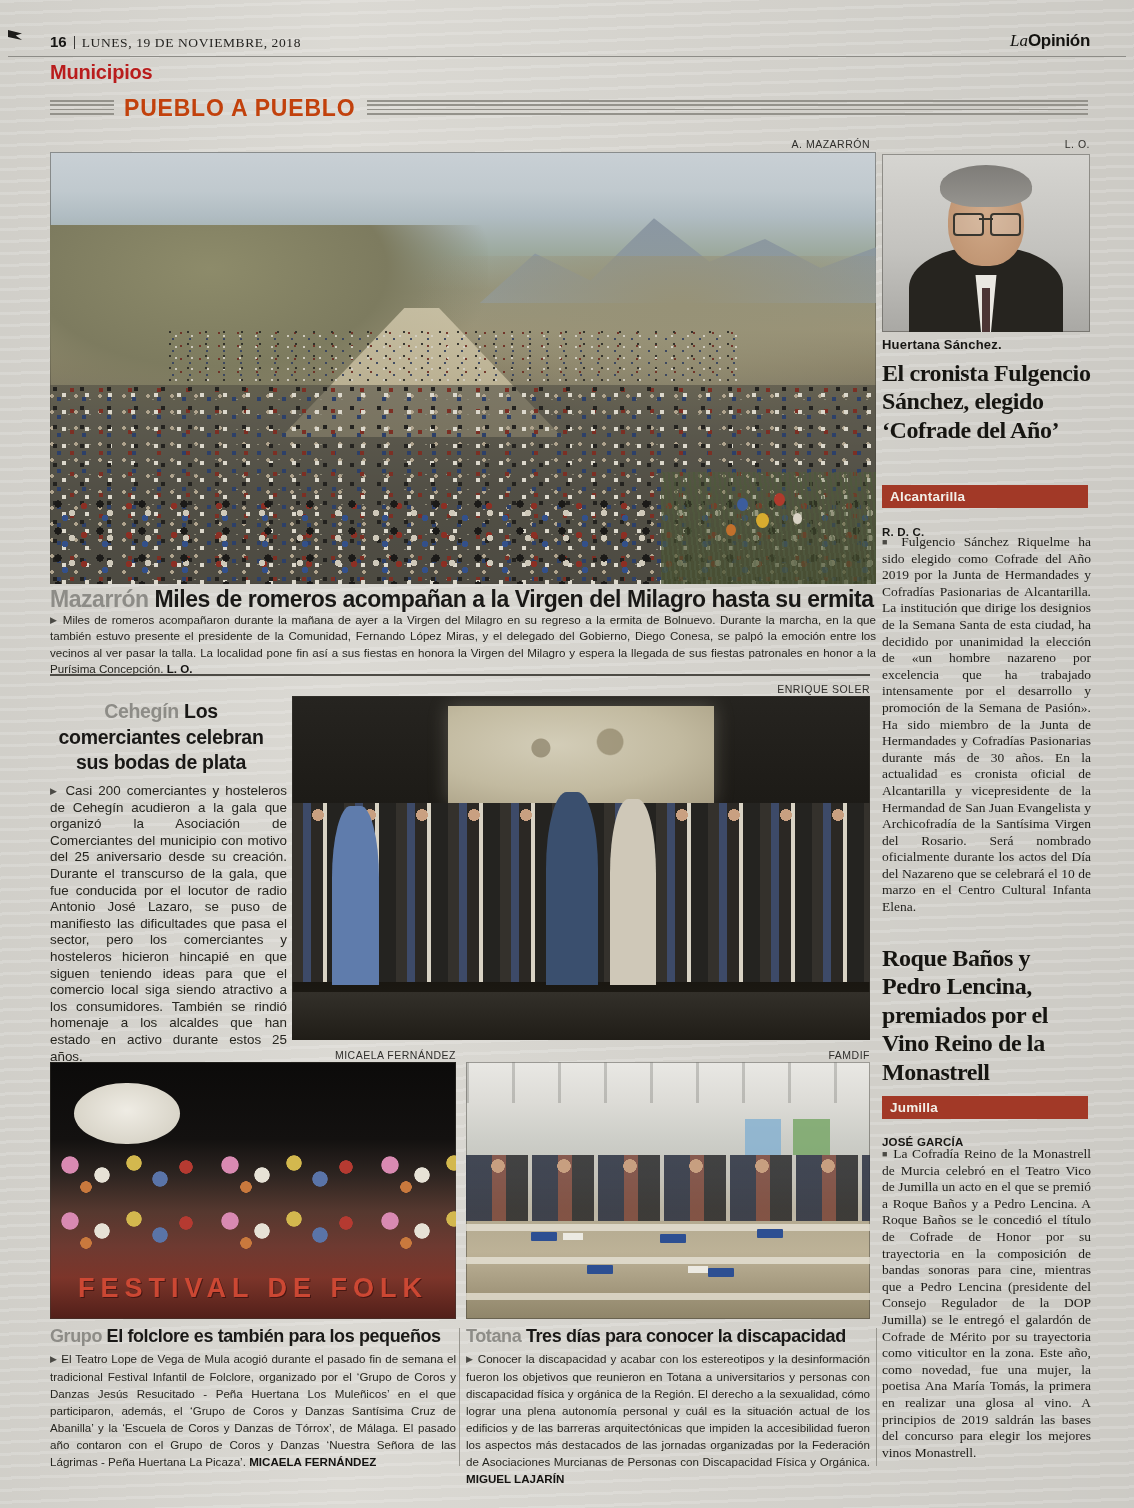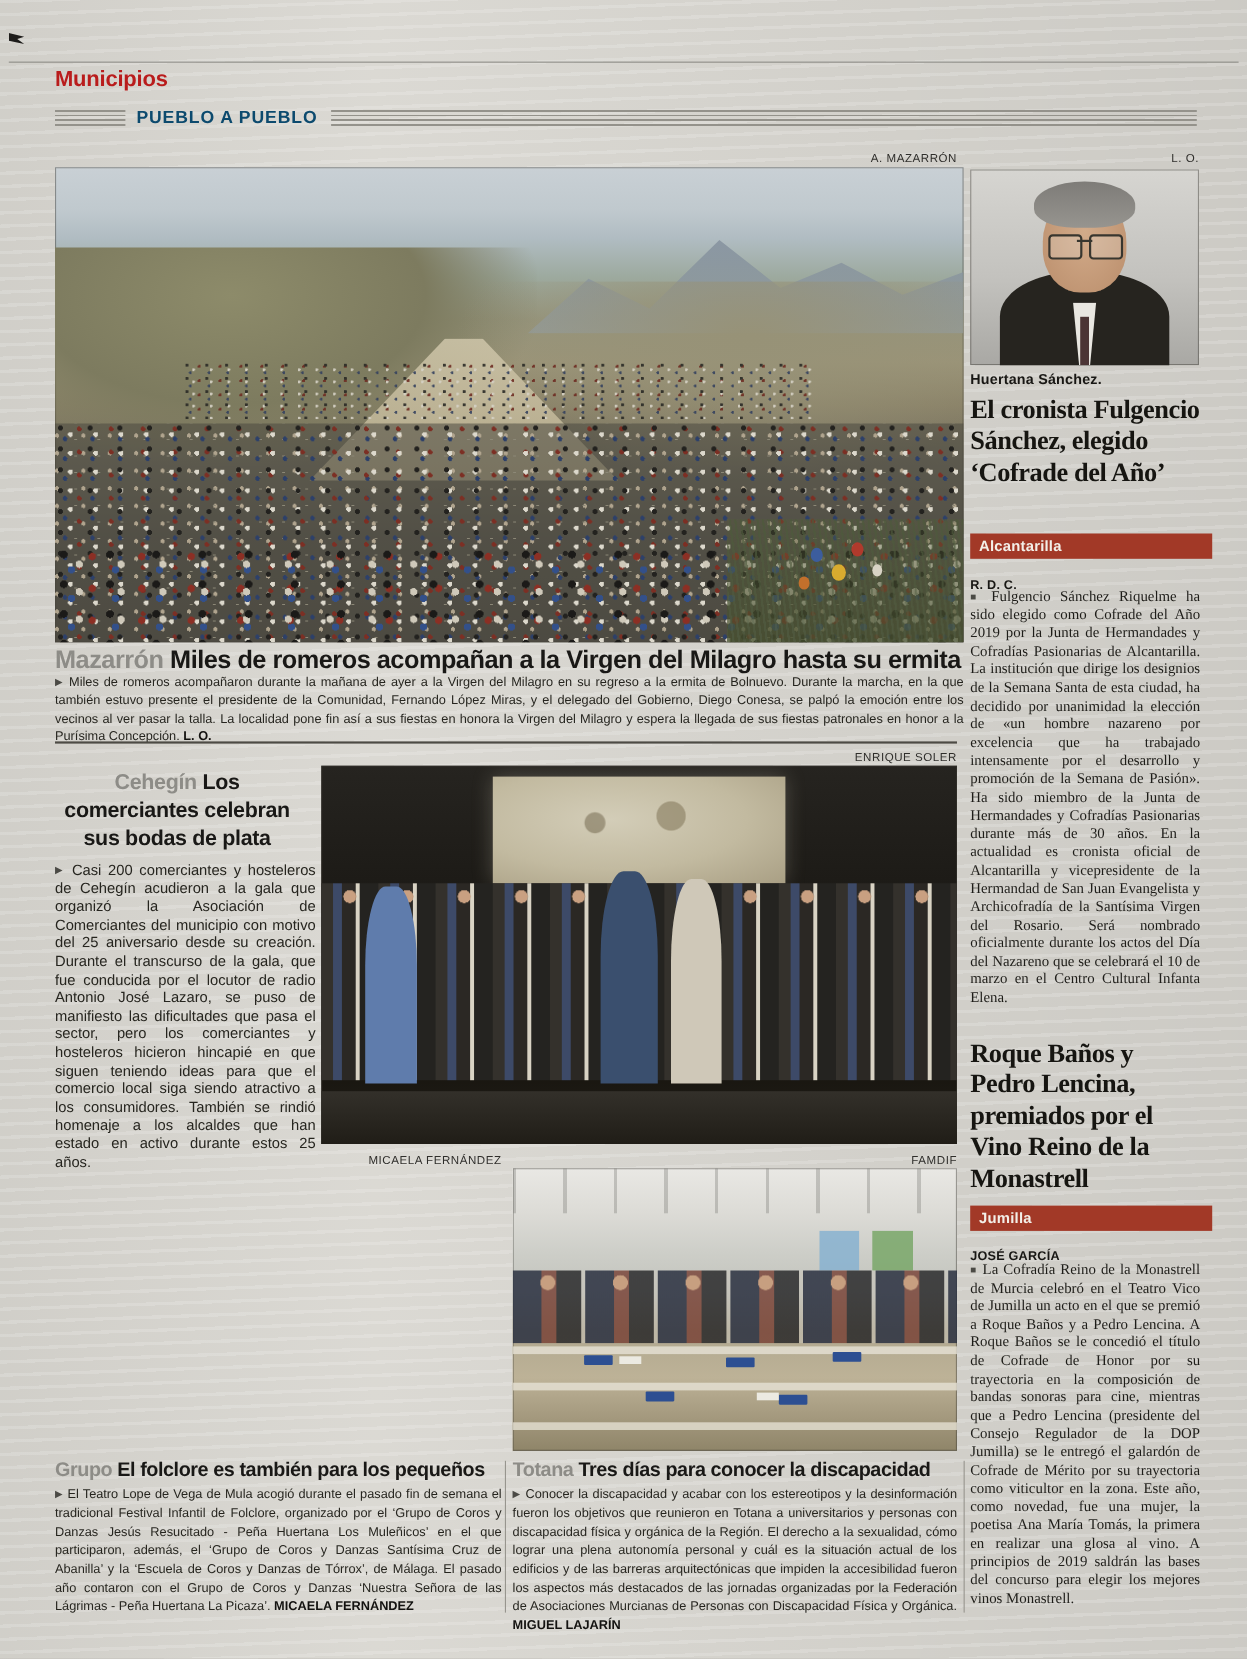--- a/index.html
+++ b/index.html
@@ -20,26 +20,26 @@
   .brand{position:absolute;right:0;top:-2px;font-size:17px;color:#141310;}
   .brand .la{font-family:"Liberation Serif",serif;}
   .brand .op{font-weight:bold;letter-spacing:-.3px;}
   .toprule{left:8px;top:56px;right:8px;height:1px;background:#8d8c87;}
   .section{left:50px;top:61px;font-size:20px;font-weight:bold;color:#b91c1c;letter-spacing:-.2px;}
   
   .banner{left:50px;top:96px;right:46px;height:24px;display:flex;align-items:center;}
   .blines{height:17px;background:repeating-linear-gradient(180deg,#94928b 0 1.6px,rgba(0,0,0,0) 1.6px 4.3px);}
   .blines.l{width:64px;}
   .blines.r{flex:1;}
-  .btext{margin:0 12px 0 10px;font-size:16px;font-weight:bold;color:#0c4a6e;letter-spacing:.8px;white-space:nowrap;}
+  .btext{margin:0 12px 0 10px;font-size:23px;font-weight:bold;color:#c2410c;letter-spacing:.8px;white-space:nowrap;}
   
   .credit{font-size:10.5px;color:#2f2e2b;letter-spacing:.5px;text-align:right;}
   .byline{font-size:11.5px;font-weight:bold;color:#181714;letter-spacing:.2px;}
   .tag{background:#a23927;color:#f3efe8;font-weight:bold;font-size:13.5px;
-    padding:4px 20px 4px 8px;letter-spacing:.2px;}
+    padding:4px 6px 4px 8px;letter-spacing:.2px;}
   
   .kick{color:#8d8c87;}
   .maz-head{left:50px;top:586px;width:828px;font-size:23px;font-weight:bold;color:#191816;
     letter-spacing:-.45px;white-space:nowrap;overflow:hidden;}
   .maz-body{left:50px;top:612px;width:826px;font-size:11.6px;line-height:16.4px;text-align:justify;color:#26251f;}
   .marker{color:#4b4a45;font-size:9px;vertical-align:1px;}
   .sig{font-weight:bold;color:#131210;}
   .rule-h{left:50px;top:674px;width:820px;height:2px;background:#4d4b45;}
   .serif-head{font-family:"Liberation Serif",serif;font-weight:bold;color:#161511;
     font-size:24px;line-height:28.4px;letter-spacing:-.4px;}
@@ -169,20 +169,24 @@
   .f4{left:30%;top:79%;} .f5{left:60%;top:80%;}
   .paper{width:20px;height:7px;background:#eceae2;}
   .pa1{left:24%;top:66.5%;} .pa2{left:55%;top:79.5%;}
 </style>
 </head>
 <body>
 
 <div class="page">
 
   <div class="abs corner-mark"></div>
+  <div class="abs topbar">
+    <span class="pageno">16</span><span class="pbar"></span><span class="pdate">LUNES, 19 DE NOVIEMBRE, 2018</span>
+    <span class="brand"><i class="la">La</i><b class="op">Opinión</b></span>
+  </div>
   <div class="abs toprule"></div>
   <div class="abs section">Municipios</div>
 
   <div class="abs banner">
     <span class="blines l"></span>
     <span class="btext">PUEBLO A PUEBLO</span>
     <span class="blines r"></span>
   </div>
 
   <div class="abs credit" style="left:50px;top:138px;width:820px;">A. MAZARRÓN</div>
@@ -242,20 +246,25 @@
   </div>
 
   <div class="abs serif-head" style="left:882px;top:944px;width:211px;">Roque Baños y Pedro Lencina, premiados por el Vino Reino de la Monastrell</div>
   <div class="abs tag" style="left:882px;top:1096px;width:192px;">Jumilla</div>
   <div class="abs byline" style="left:882px;top:1136px;">JOSÉ GARCÍA</div>
   <p class="abs serif-body" style="left:882px;top:1146px;width:209px;margin:0;"><span class="marker">■</span> <span>La Cofradía Reino de la Monastrell de Murcia celebró en el Teatro Vico de Jumilla un acto en el que se premió a Roque Baños y a Pedro Lencina. A Roque Baños se le concedió el título de Cofrade de Honor por su trayectoria en la composición de bandas sonoras para cine, mientras que a Pedro Lencina (presidente del Consejo Regulador de la DOP Jumilla) se le entregó el galardón de Cofrade de Mérito por su trayectoria como viticultor en la zona. Este año, como novedad, fue una mujer, la poetisa Ana María Tomás, la primera en realizar una glosa al vino. A principios de 2019 saldrán las bases del concurso para elegir los mejores vinos Monastrell.</span></p>
 
   <div class="abs credit" style="left:50px;top:1049px;width:406px;">MICAELA FERNÁNDEZ</div>
   <div class="abs credit" style="left:466px;top:1049px;width:404px;">FAMDIF</div>
 
+  <div class="abs photo photo-mula">
+    <div class="abs umbrella"></div>
+    <div class="abs dancers"></div>
+    <div class="abs mula-text">FESTIVAL DE FOLK</div>
+  </div>
 
   <div class="abs photo photo-tot">
     <div class="abs beams"></div>
     <div class="abs poster po1"></div>
     <div class="abs poster po2"></div>
     <div class="abs students"></div>
     <div class="abs table-line t1"></div>
     <div class="abs table-line t2"></div>
     <div class="abs table-line t3"></div>
     <div class="abs folder f1"></div>

